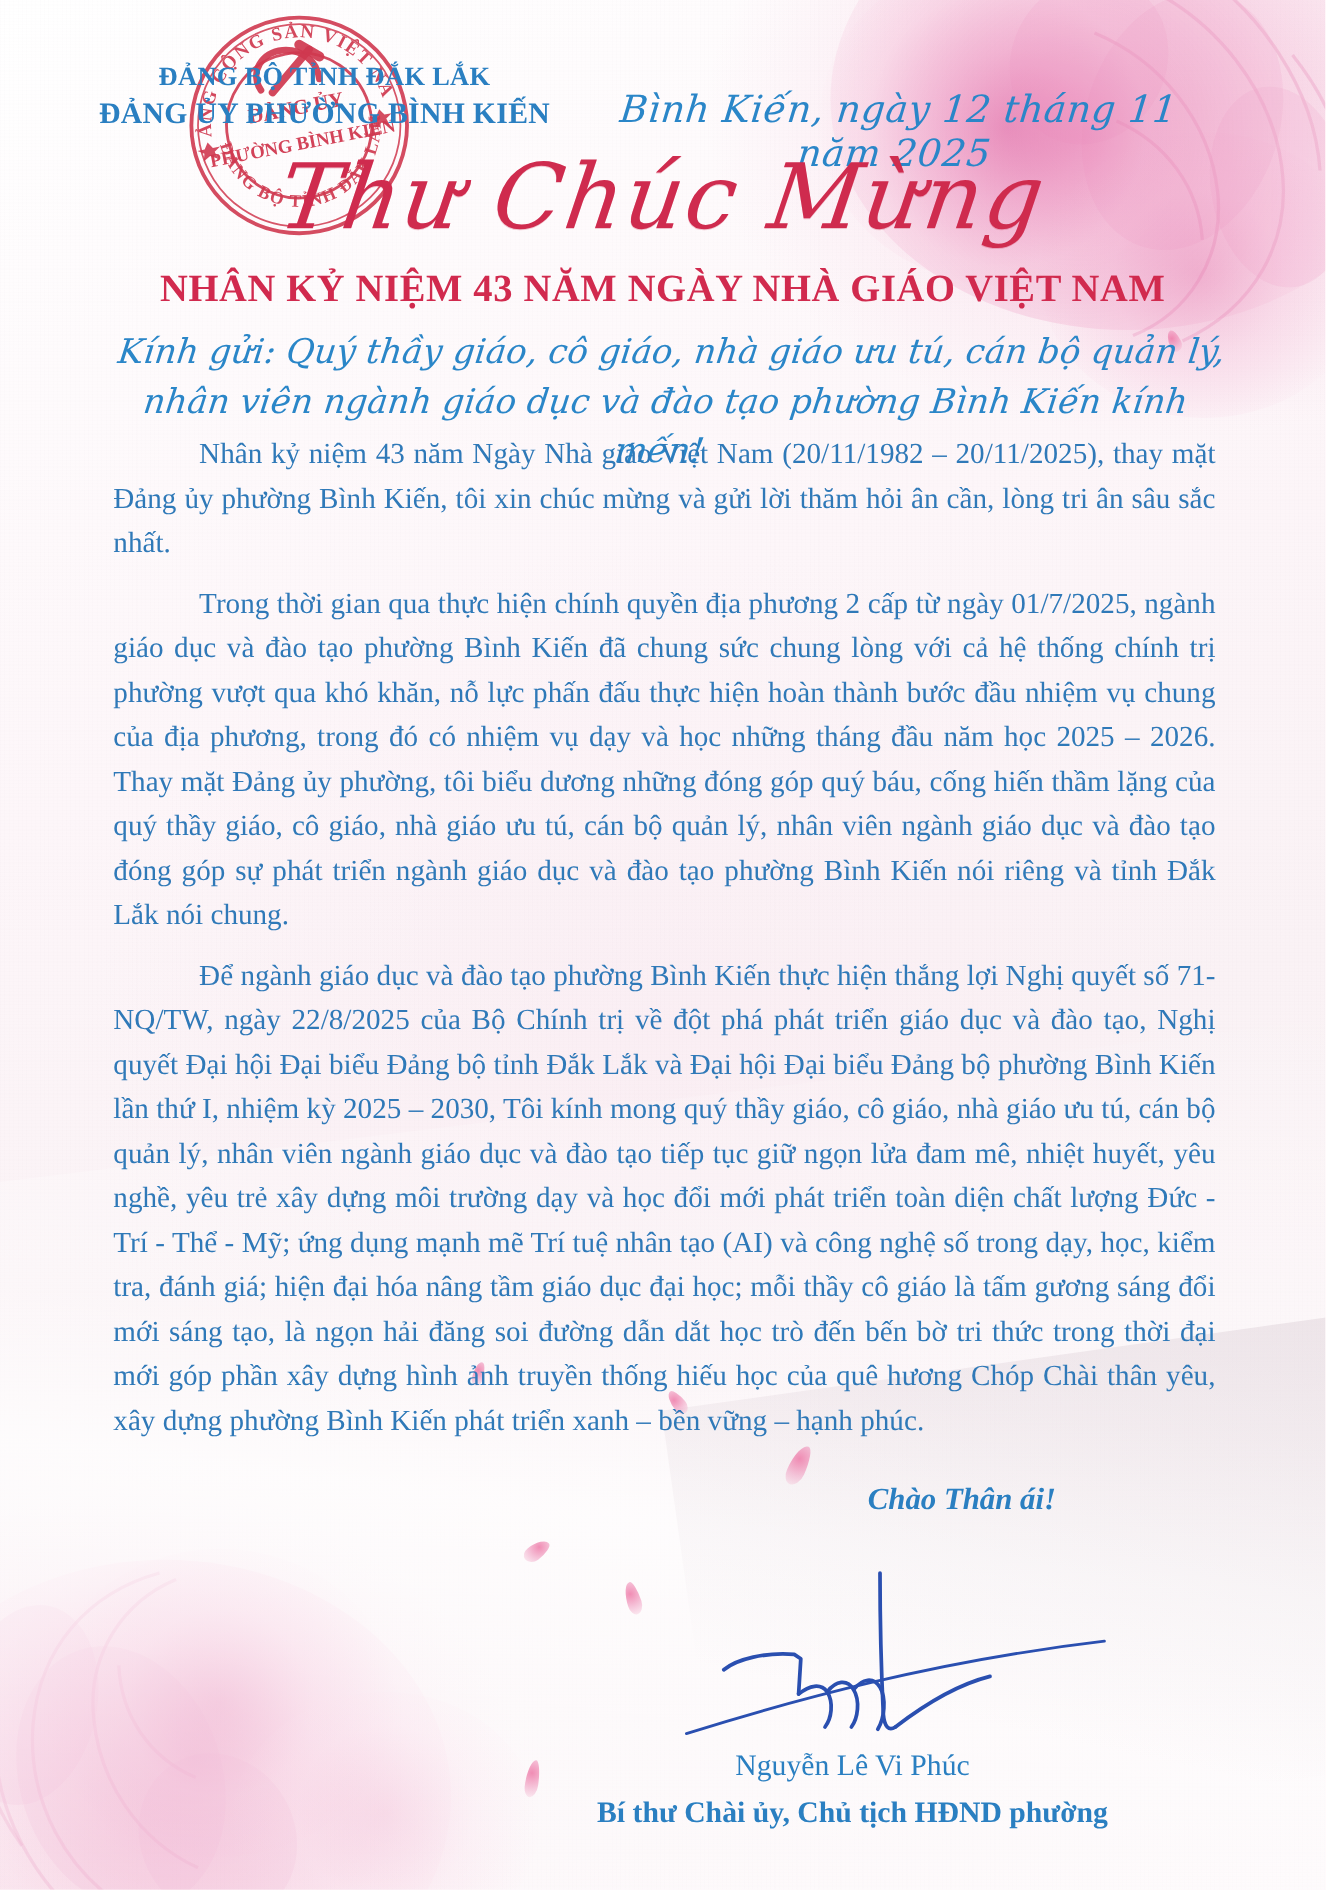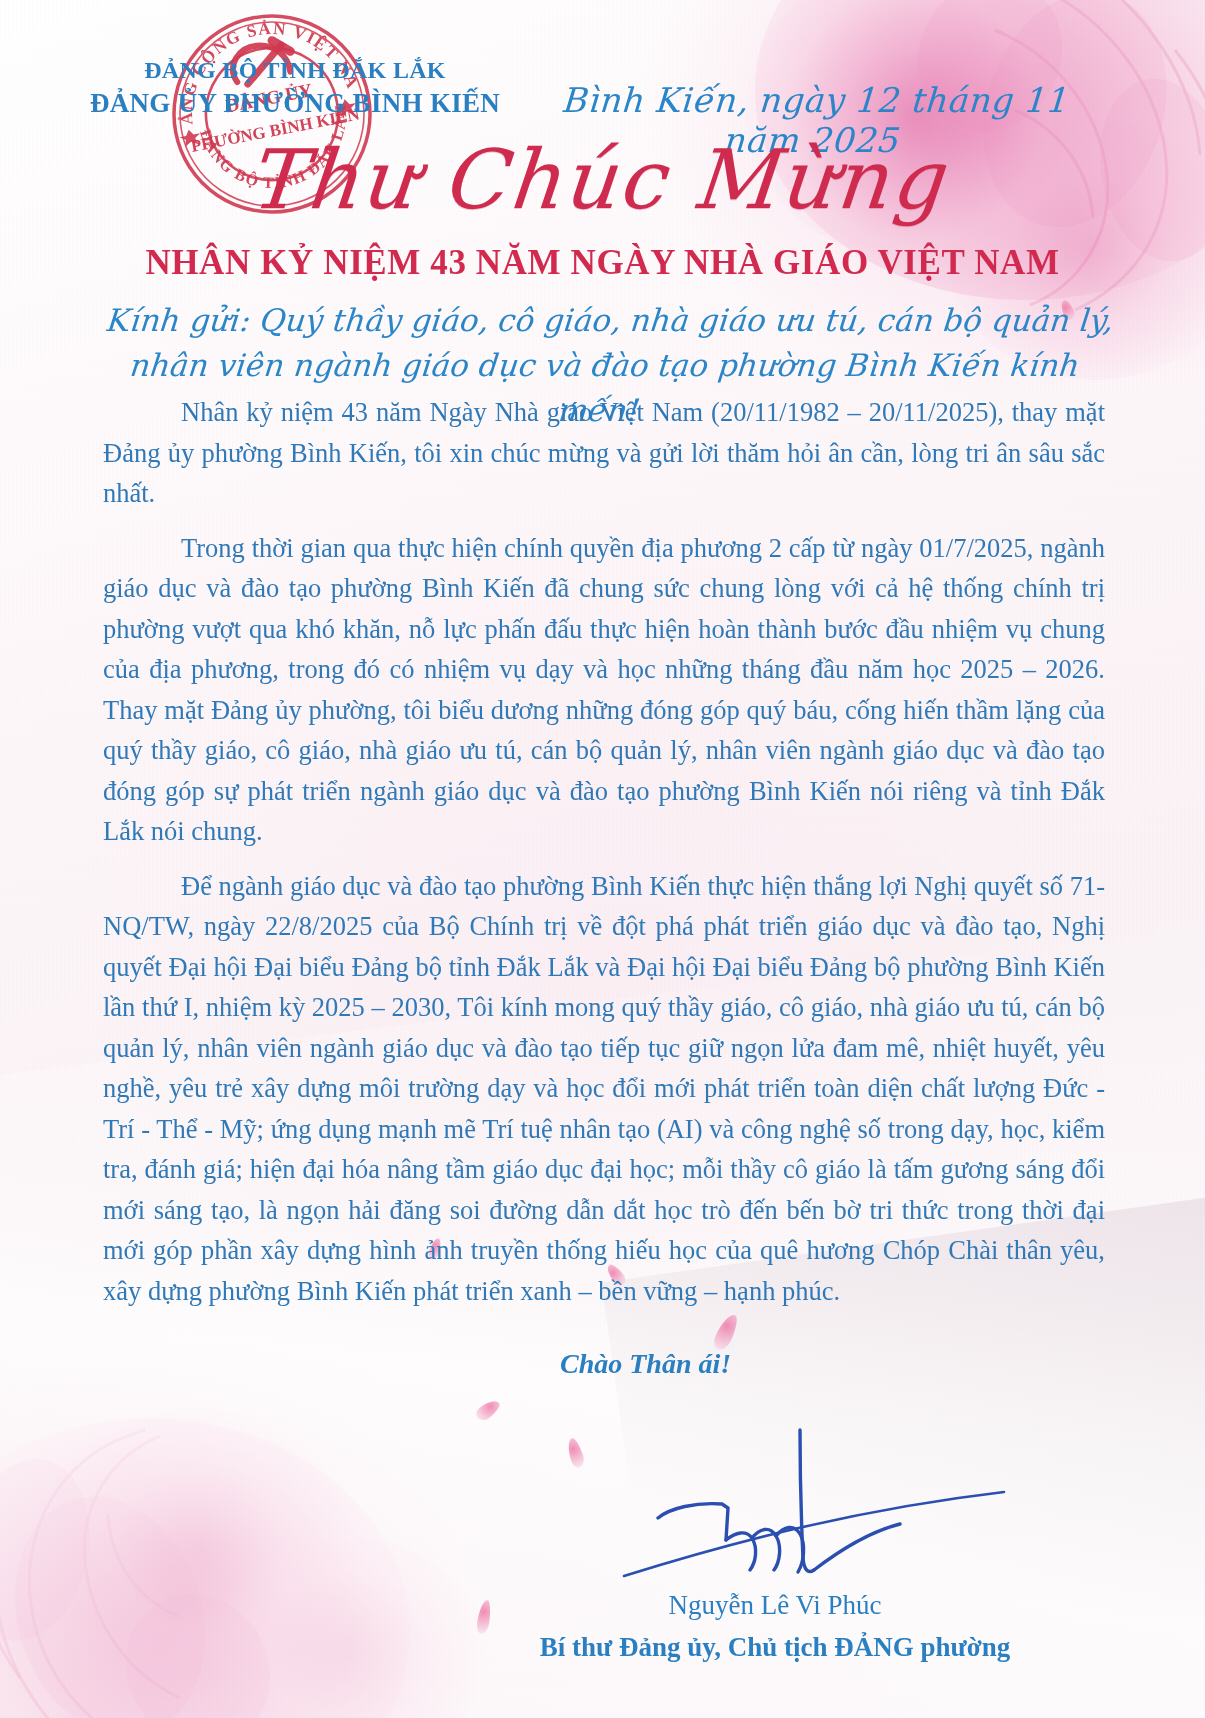--- a/index.html
+++ b/index.html
@@ -232,21 +232,21 @@
     margin: 0 0 14px 0;
     text-indent: 78px;
   }
 
   
   .closing {
     position: absolute;
     left: 560px;
     top: 1348px;
     width: 400px;
-    text-align: left;
+    text-align: right;
     color: #2a7fc1;
     font-size: 28px;
     font-weight: bold;
     font-style: italic;
   }
 
   .signature {
     position: absolute;
     left: 600px;
     top: 1390px;
@@ -392,15 +392,15 @@
       <path d="M126 150 C136 142 146 140 152 148 C158 158 156 172 150 180"></path>
       <path d="M152 148 C160 138 170 136 176 146 C182 156 180 172 174 180"></path>
       <path d="M176 146 C184 136 194 134 200 144 C206 154 204 172 198 182"></path>
       <path d="M200 40 C200 80 201 126 203 168 C204 180 208 184 214 180"></path>
       <path d="M214 180 C240 160 268 142 300 134"></path>
       <path d="M24 186 C120 156 250 120 404 102" stroke-width="2.6"></path>
     </g>
   </svg>
 
   <div class="signer-name">Nguyễn Lê Vi Phúc</div>
-  <div class="signer-title">Bí thư Đảng ủy, Chủ tịch ĐẢNG phường</div>
+  <div class="signer-title">Bí thư Chài ủy, Chủ tịch HĐND phường</div>
 
 </div>
 
 </body></html>

